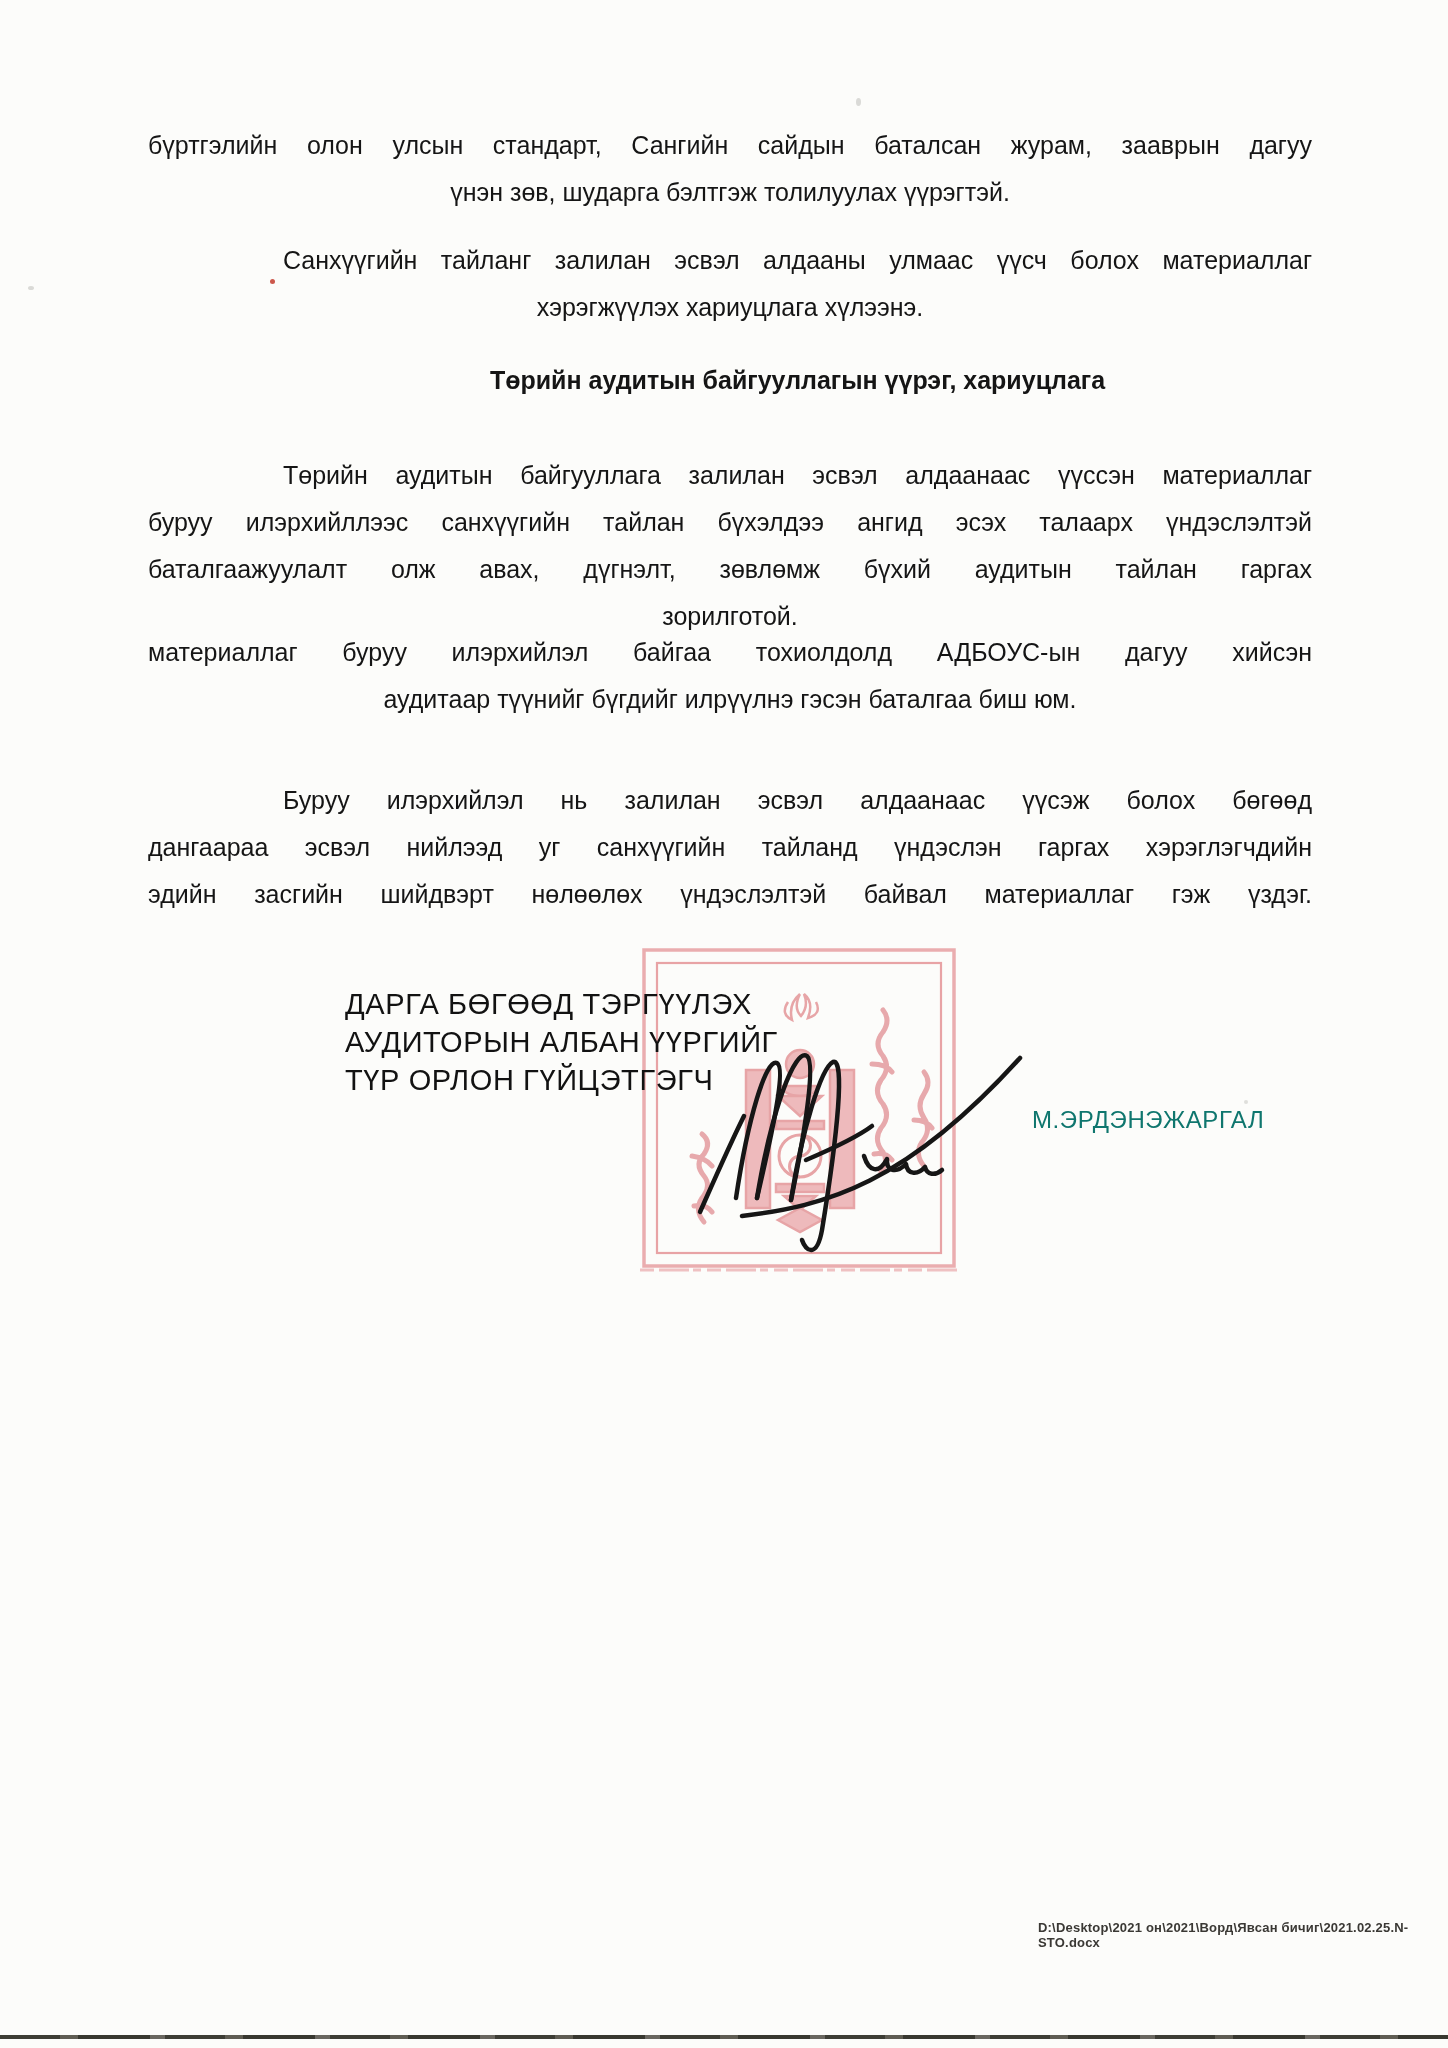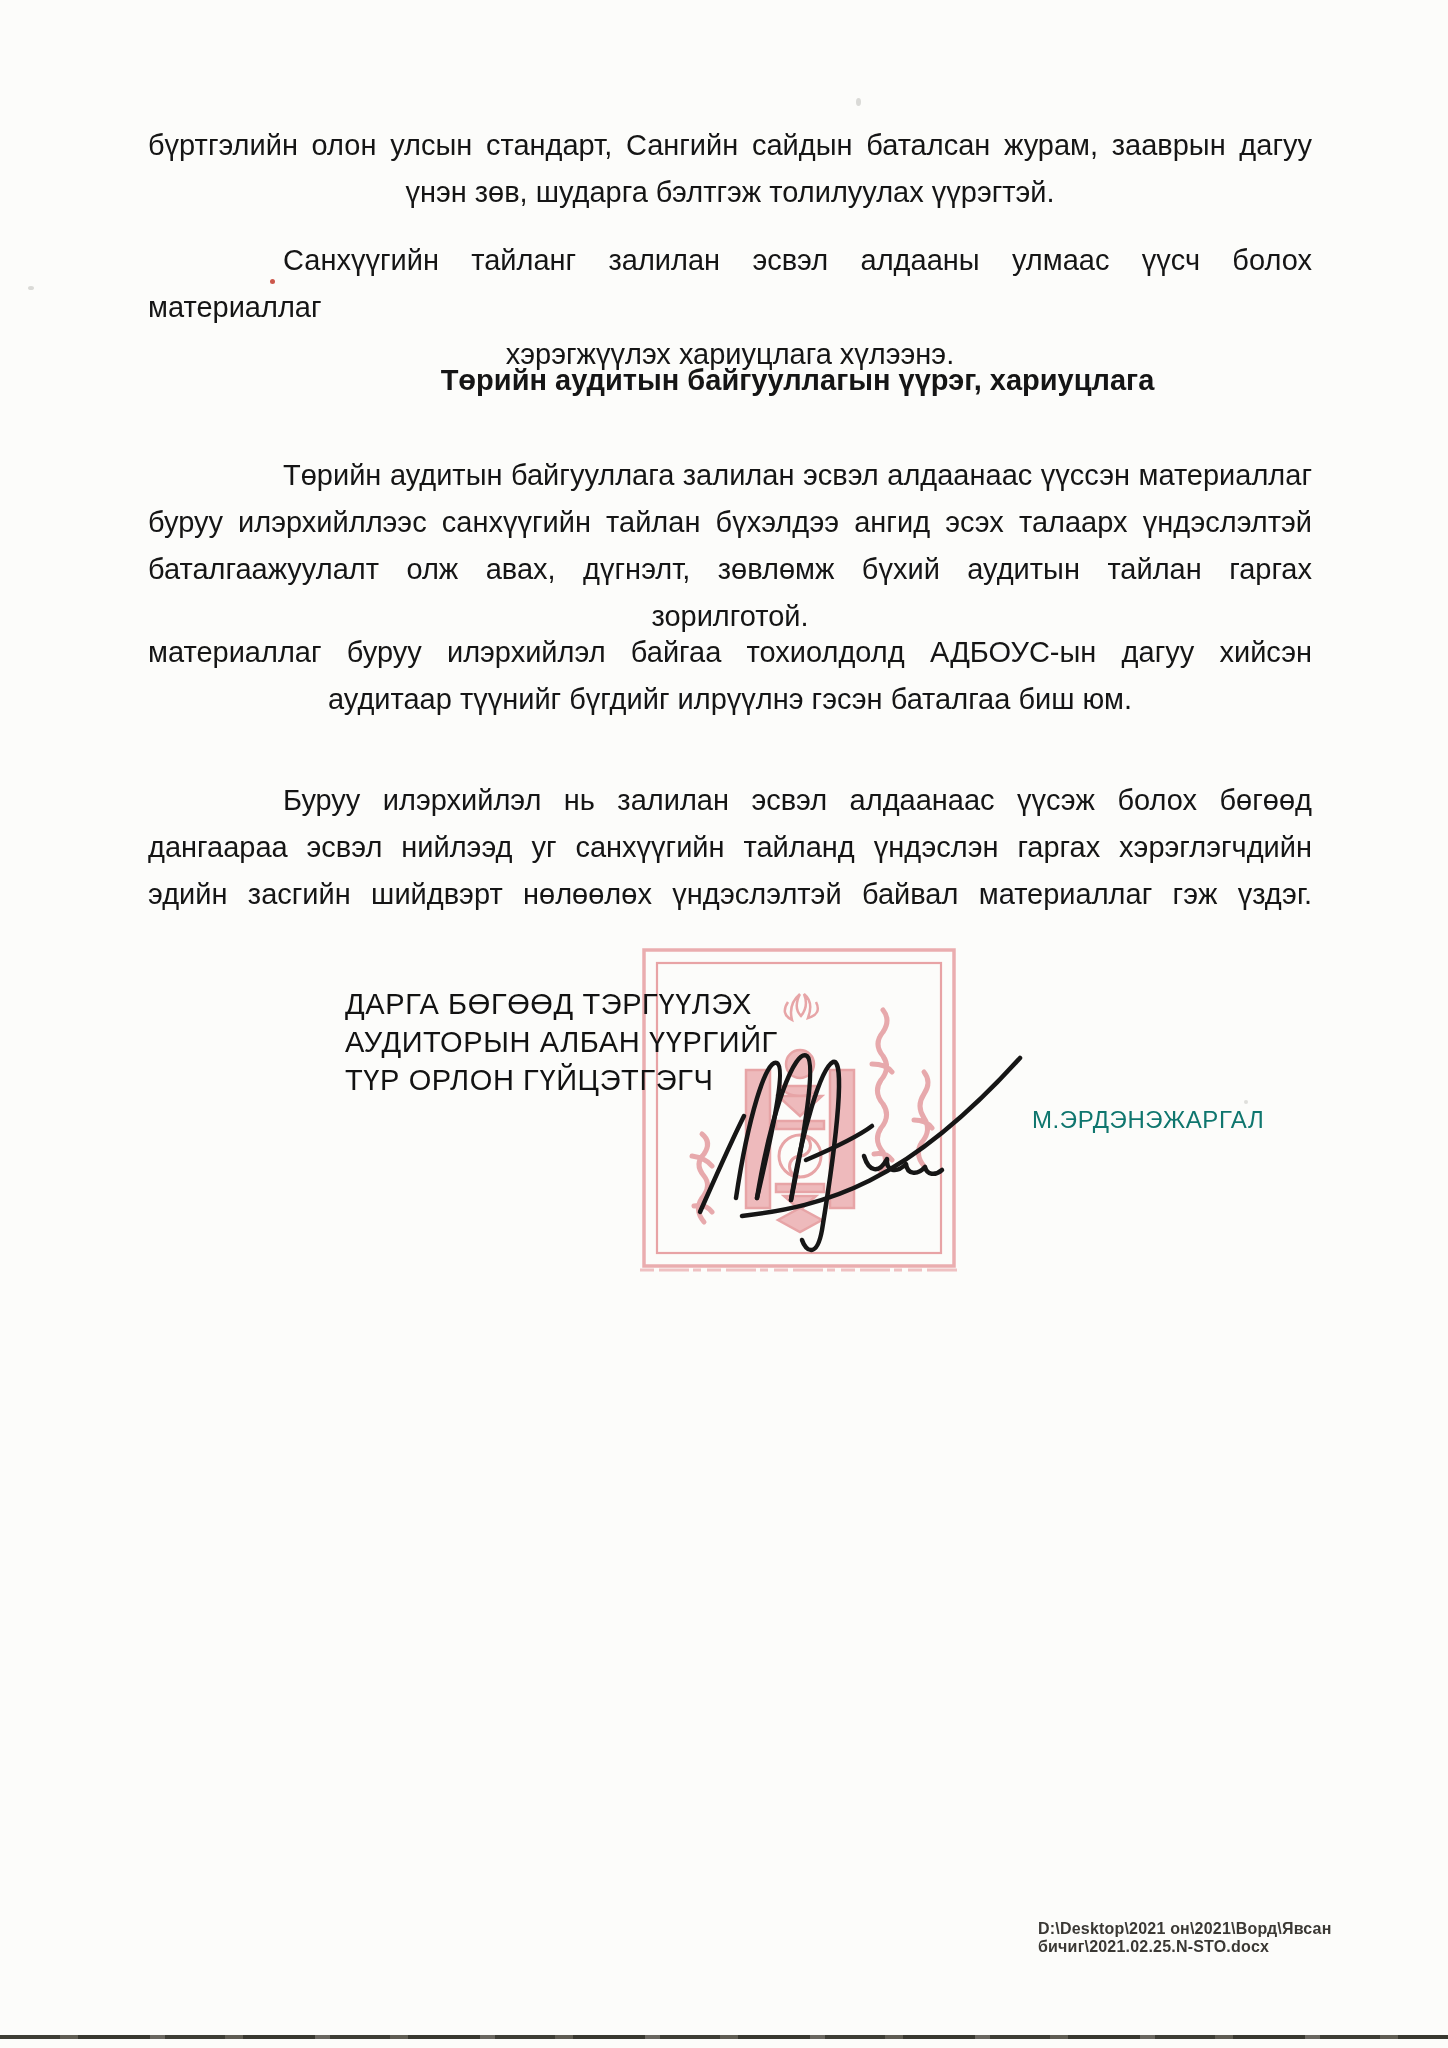--- a/index.html
+++ b/index.html
@@ -3,39 +3,39 @@
 <meta charset="utf-8">
 <style>
   html,body{margin:0;padding:0;background:#777;}
   .page{
     position:relative;width:1448px;height:2048px;margin:0 auto;
     background:#fcfcfa;overflow:hidden;
     font-family:"Liberation Sans",sans-serif;color:#171717;
   }
   .para{
     position:absolute;left:148px;width:1164px;
-    font-size:29px;line-height:47px;color:#151515;
+    font-size:25px;line-height:47px;color:#151515;
   }
   .para.bold{font-weight:bold;}
   .para .line{text-align:center;white-space:normal;}
   .para .line.just{text-align:justify;text-align-last:justify;}
   .para .line.indent{text-indent:135px;}
   .sig-block{
     position:absolute;left:345px;top:985px;
     font-size:29px;line-height:38px;letter-spacing:.6px;color:#121212;
   }
   .signer-name{
     position:absolute;left:1032px;top:1106px;
     font-size:24px;letter-spacing:.6px;color:#0f766e;
   }
   .stamp-svg{position:absolute;left:640px;top:944px;}
   .ink-svg{position:absolute;left:655px;top:1015px;}
   .footer-path{
     position:absolute;left:1038px;top:1920px;
-    font-size:16px;font-weight:bold;color:#3a3834;letter-spacing:.2px;
+    font-size:13px;font-weight:bold;color:#3a3834;letter-spacing:.2px;
   }
   .scan-edge{
     position:absolute;left:0;top:2035px;width:1448px;height:4px;
     background:repeating-linear-gradient(90deg,
       #23231a 0 60px, #4a473c 60px 78px, #1d1d14 78px 150px, #55524a 150px 165px);
     opacity:.88;
   }
   .speck{position:absolute;border-radius:50%;}
   .speck.red{width:5px;height:5px;background:#c33a2c;opacity:.85;}
   .speck.gray{background:#9a9a96;}

